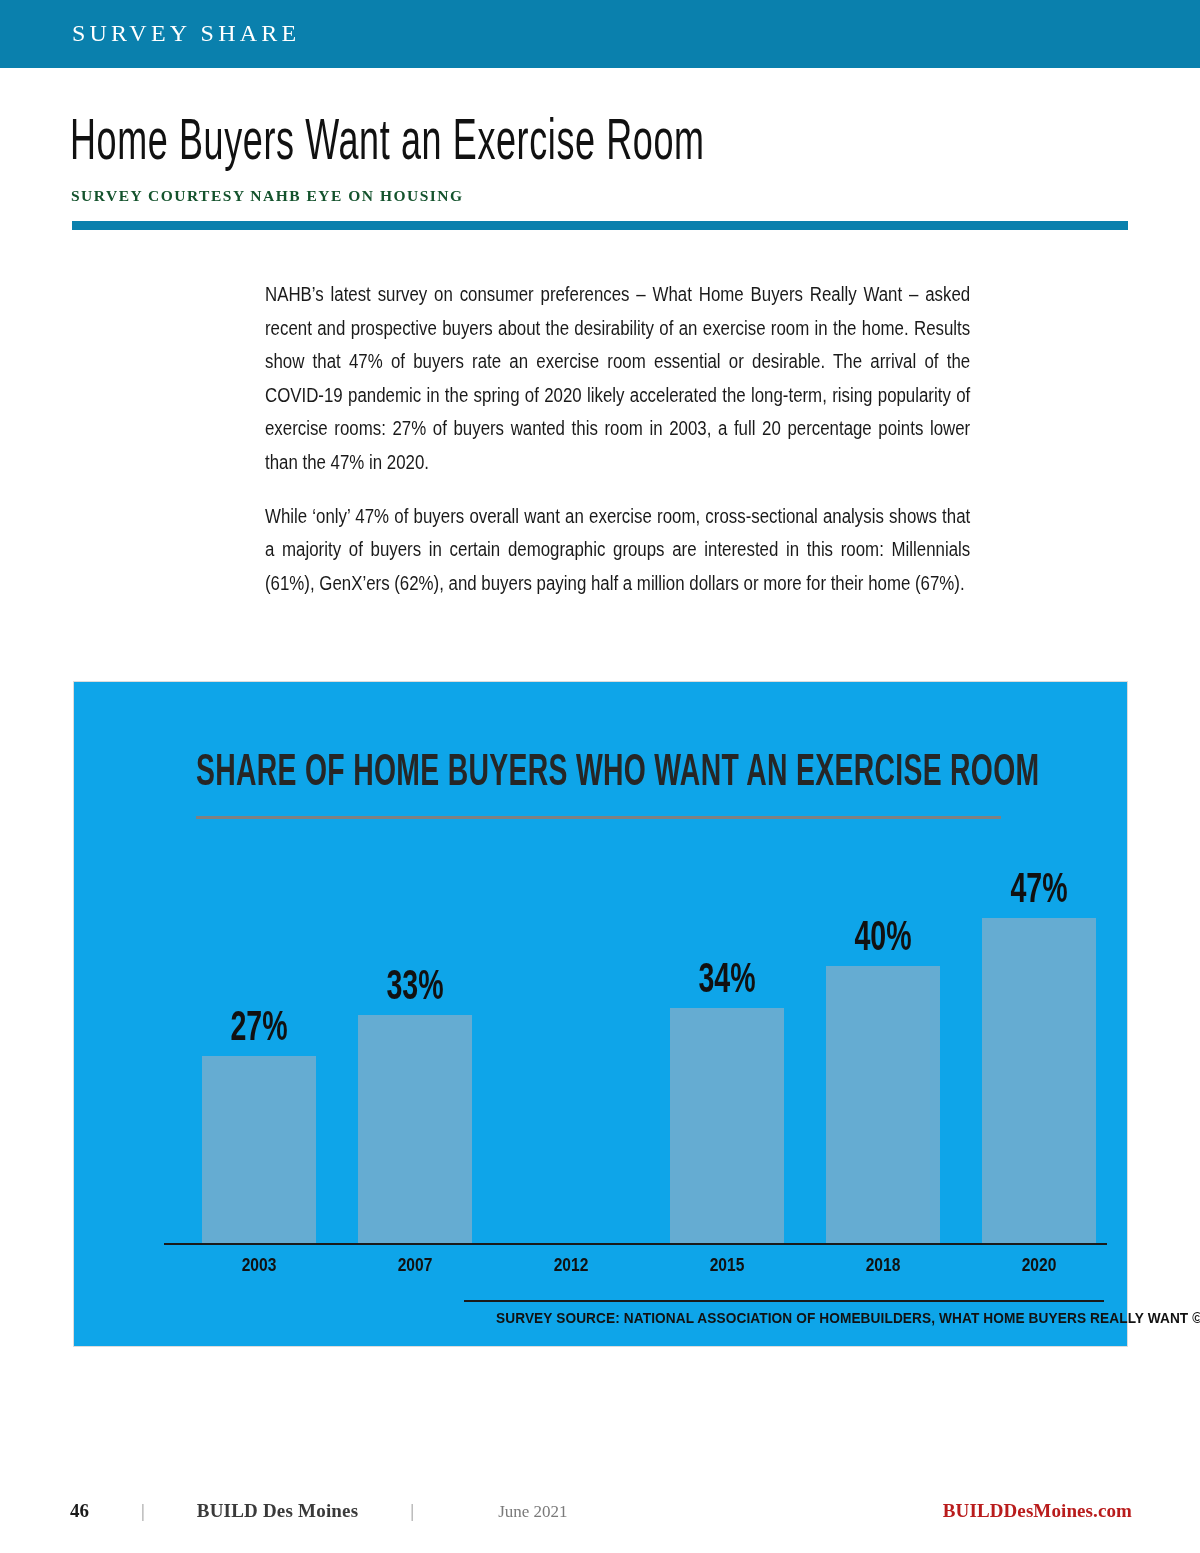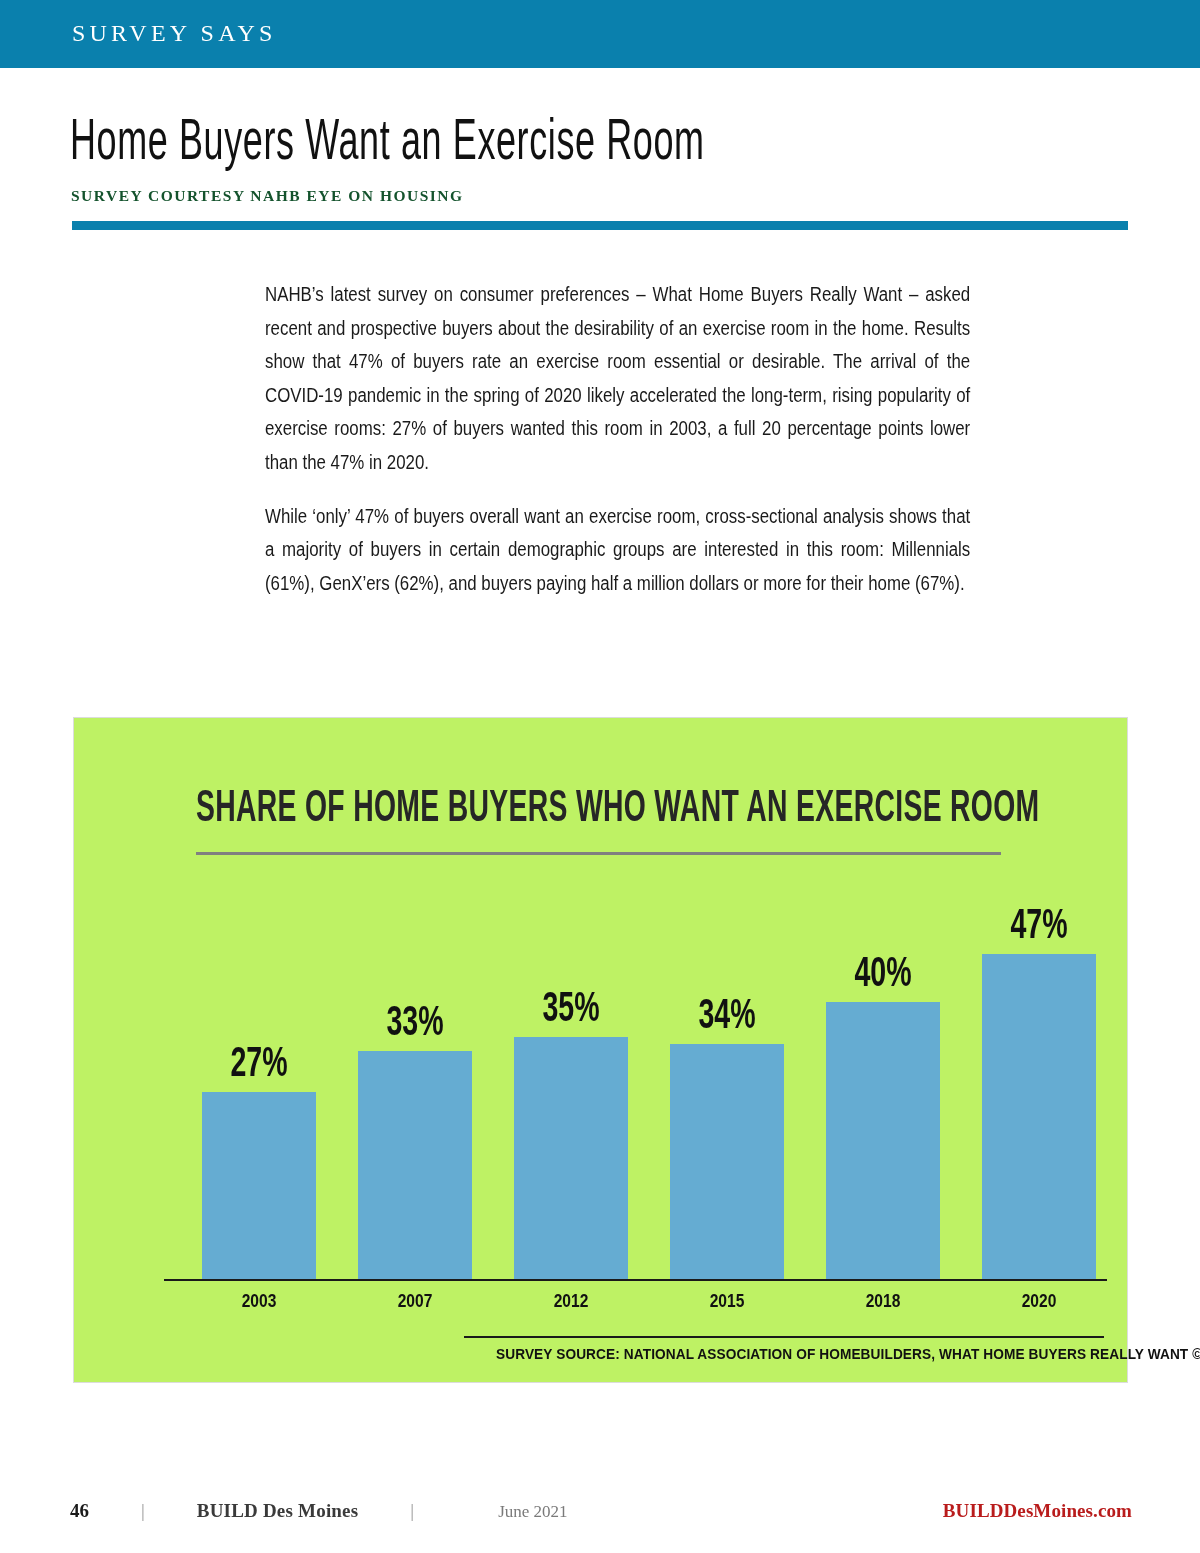--- a/index.html
+++ b/index.html
@@ -87,24 +87,24 @@
     transform: scaleX(0.86);
     transform-origin: left top;
     width: 820px;
   }
   .body-copy p:last-child { margin-bottom: 0; }
 
   
   .chart-panel {
     position: absolute;
     left: 73px;
-    top: 717px;
+    top: 681px;
     width: 1055px;
     height: 666px;
-    background: #bef264;
+    background: #0ea5e9;
     border: 1px solid #dcdcdc;
     box-sizing: border-box;
   }
   .chart-title {
     position: absolute;
     left: 122px;
     top: 62px;
     font-family: "Liberation Sans Narrow", "Liberation Sans", sans-serif;
     font-size: 45px;
     font-weight: 700;
@@ -251,21 +251,21 @@
     font-weight: 700;
     color: #b91c1c;
     letter-spacing: 0.1px;
     white-space: nowrap;
   }
 </style>
 </head>
 <body>
 
 <div class="banner">
-  <div class="banner-label">SURVEY SAYS</div>
+  <div class="banner-label">SURVEY SHARE</div>
 </div>
 
 <div class="headline">Home Buyers Want an Exercise Room</div>
 <div class="kicker">SURVEY COURTESY NAHB EYE ON HOUSING</div>
 <div class="rule-blue"></div>
 
 <div class="body-copy">
   <p>NAHB’s latest survey on consumer preferences – What Home Buyers Really Want – asked recent and prospective buyers about the desirability of an exercise room in the home. Results show that 47% of buyers rate an exercise room essential or desirable. The arrival of the COVID-19 pandemic in the spring of 2020 likely accelerated the long-term, rising popularity of exercise rooms: 27% of buyers wanted this room in 2003, a full 20 percentage points lower than the 47% in 2020.</p>
   <p>While ‘only’ 47% of buyers overall want an exercise room, cross-sectional analysis shows that a majority of buyers in certain demographic groups are interested in this room: Millennials (61%), GenX’ers (62%), and buyers paying half a million dollars or more for their home (67%).</p>
 </div>
@@ -277,24 +277,20 @@
   <div class="plot">
     <div class="axis-line"></div>
 
     <div class="bar-col" style="left:38px;">
       <div class="bar-value" style="bottom:193px;">27%</div>
       <div class="bar" style="height:187px;"></div>
     </div>
     <div class="bar-col" style="left:194px;">
       <div class="bar-value" style="bottom:234px;">33%</div>
       <div class="bar" style="height:228px;"></div>
-    </div>
-    <div class="bar-col" style="left:350px;">
-      <div class="bar-value" style="bottom:248px;">35%</div>
-      <div class="bar" style="height:242px;"></div>
     </div>
     <div class="bar-col" style="left:506px;">
       <div class="bar-value" style="bottom:241px;">34%</div>
       <div class="bar" style="height:235px;"></div>
     </div>
     <div class="bar-col" style="left:662px;">
       <div class="bar-value" style="bottom:283px;">40%</div>
       <div class="bar" style="height:277px;"></div>
     </div>
     <div class="bar-col" style="left:818px;">

